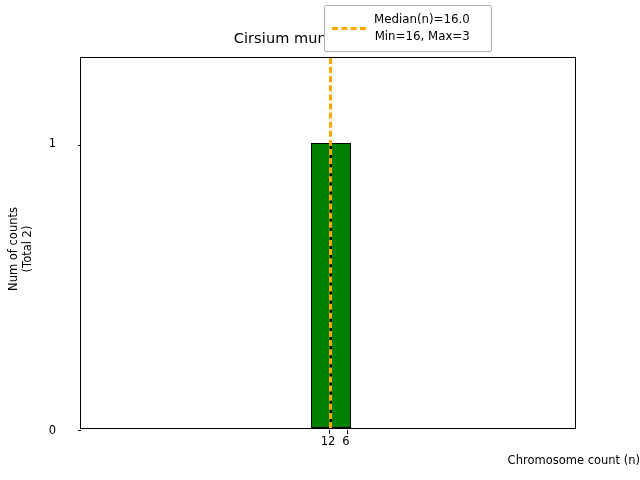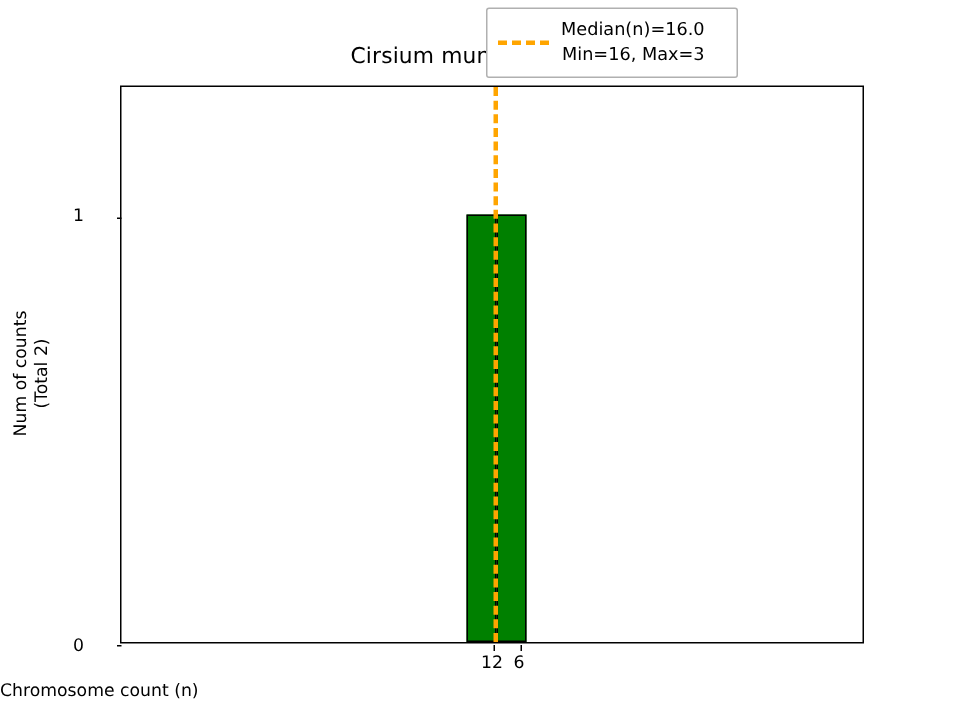--- a/index.html
+++ b/index.html
@@ -90,21 +90,21 @@
     color: #000000;
     white-space: nowrap;
   }
 
   
   #xlabel {
     position: absolute;
     left: 0;
     top: 453px;
     width: 640px;
-    text-align: left;
+    text-align: right;
     font-size: 11.5px;
     color: #000000;
   }
   #ylabel-wrap {
     position: absolute;
     left: 0px;
     top: 0px;
     width: 30px;
     height: 480px;
   }

